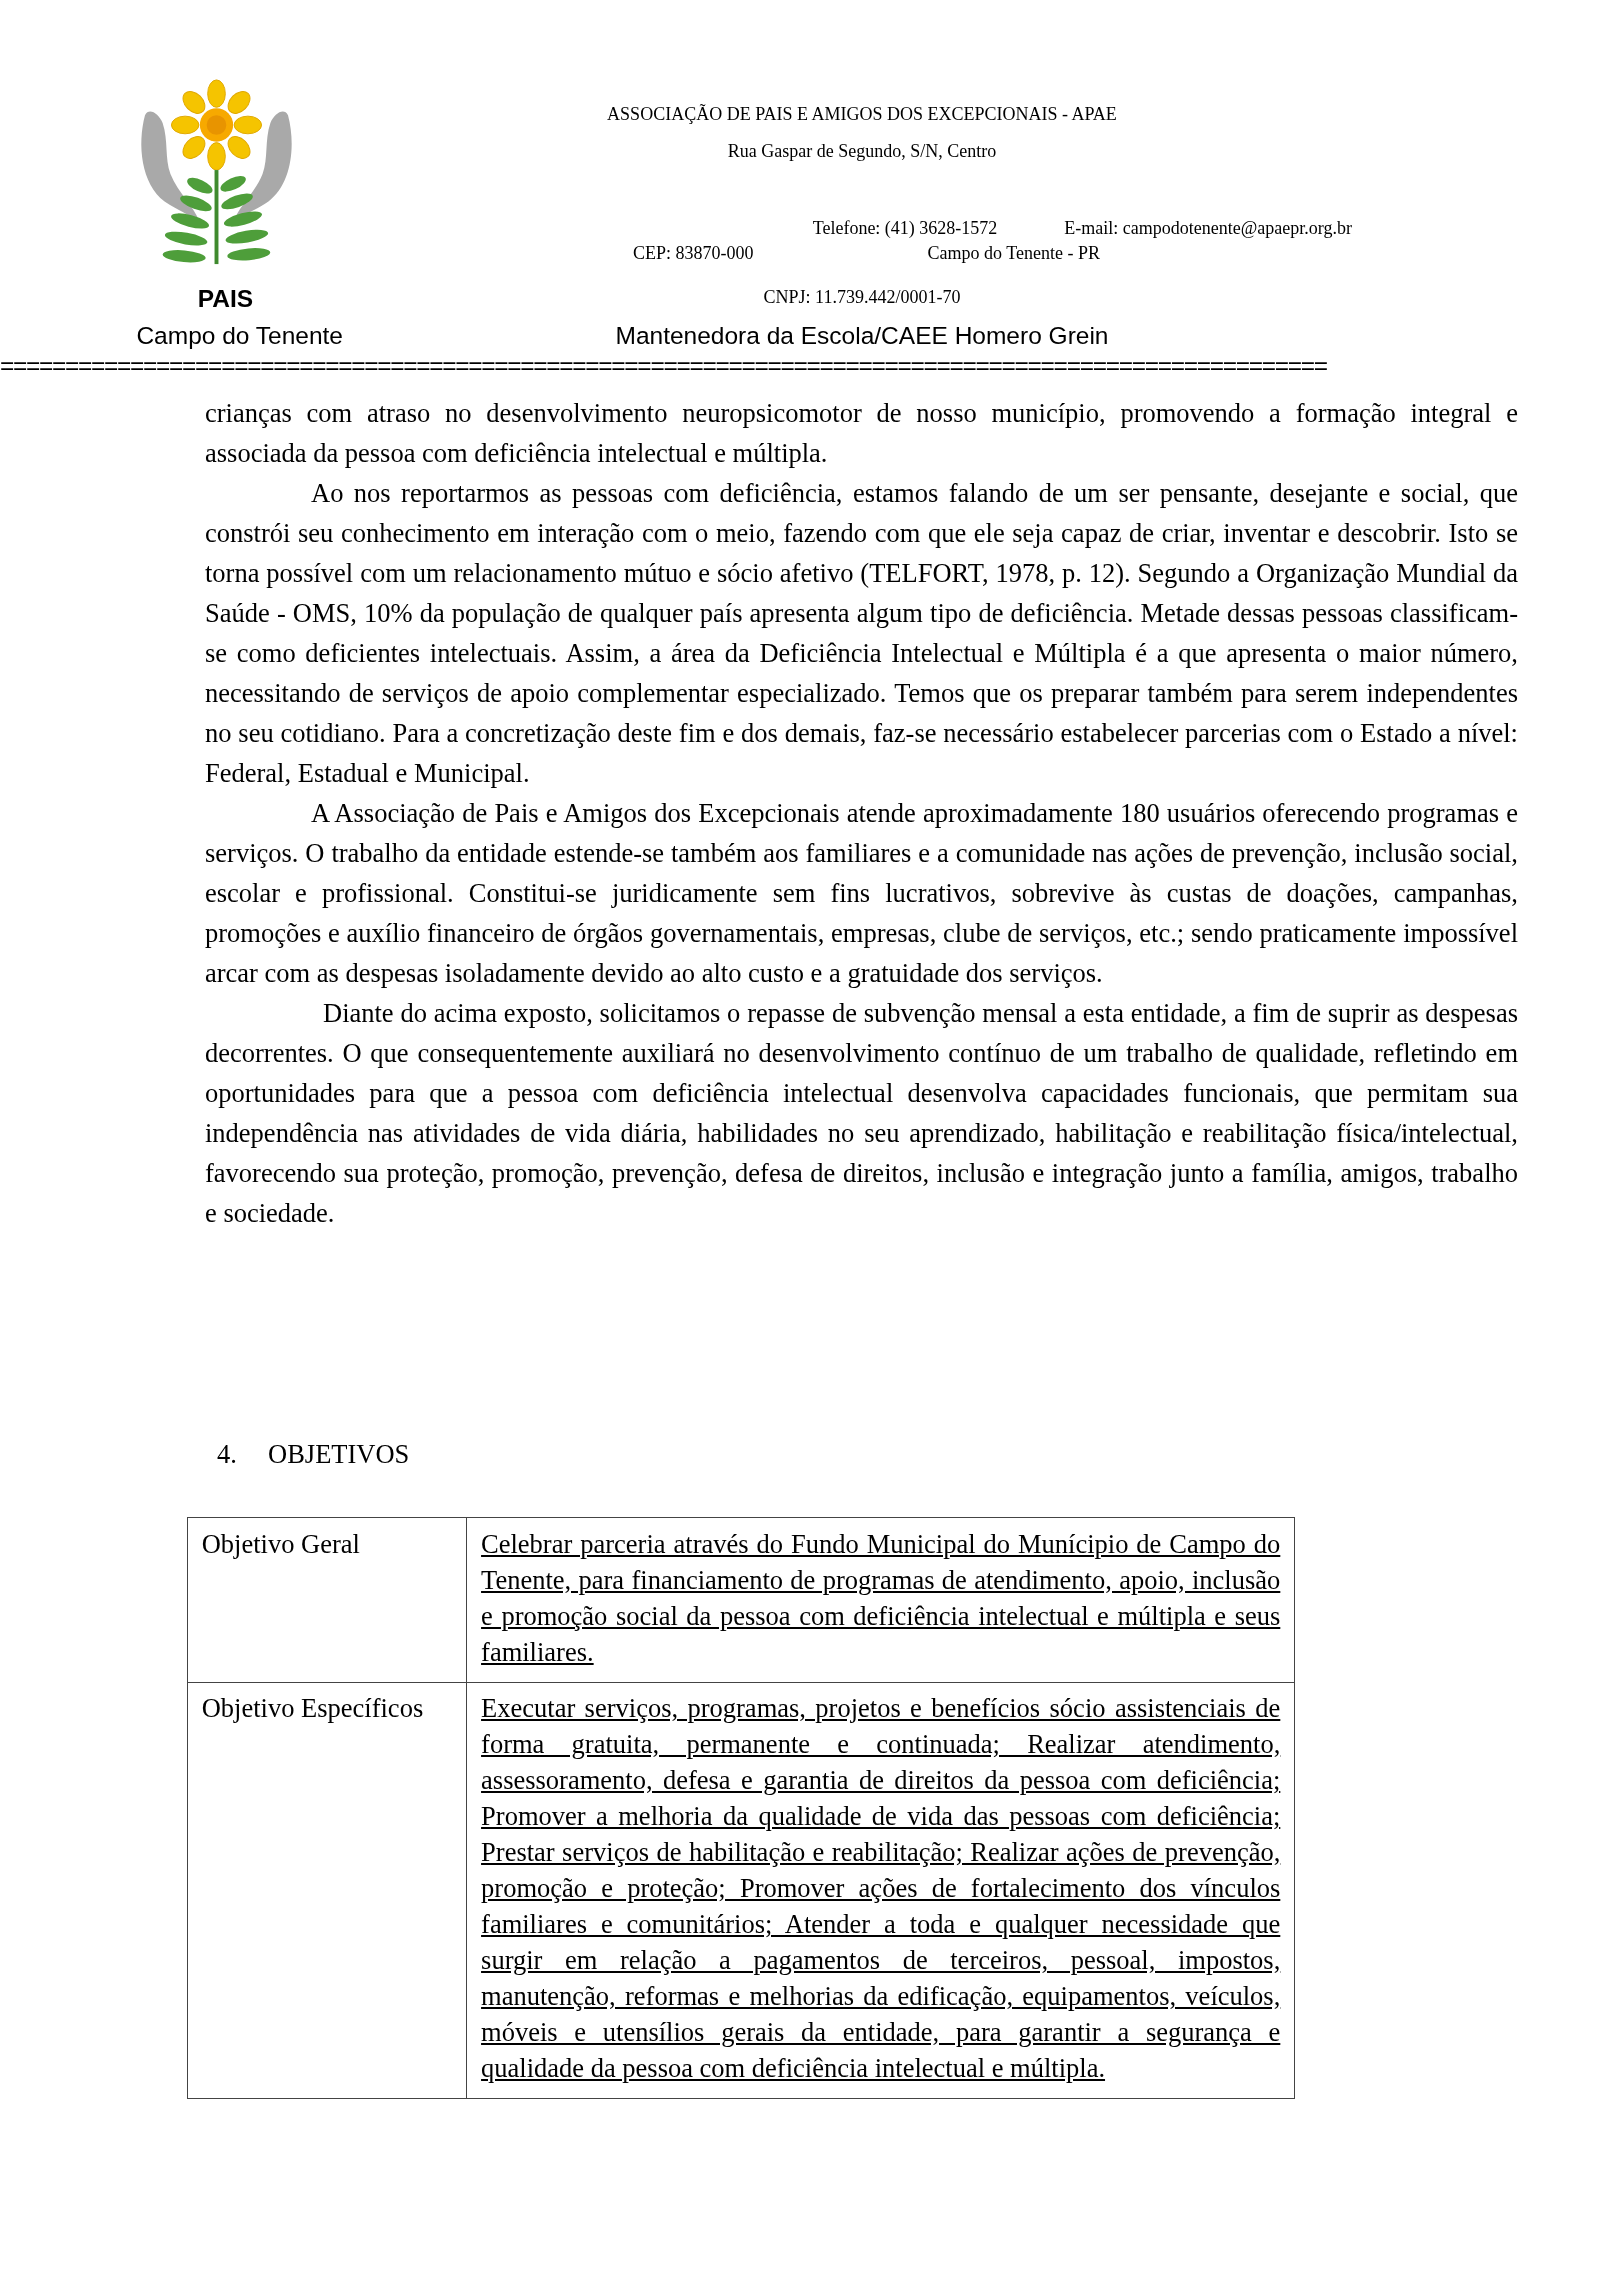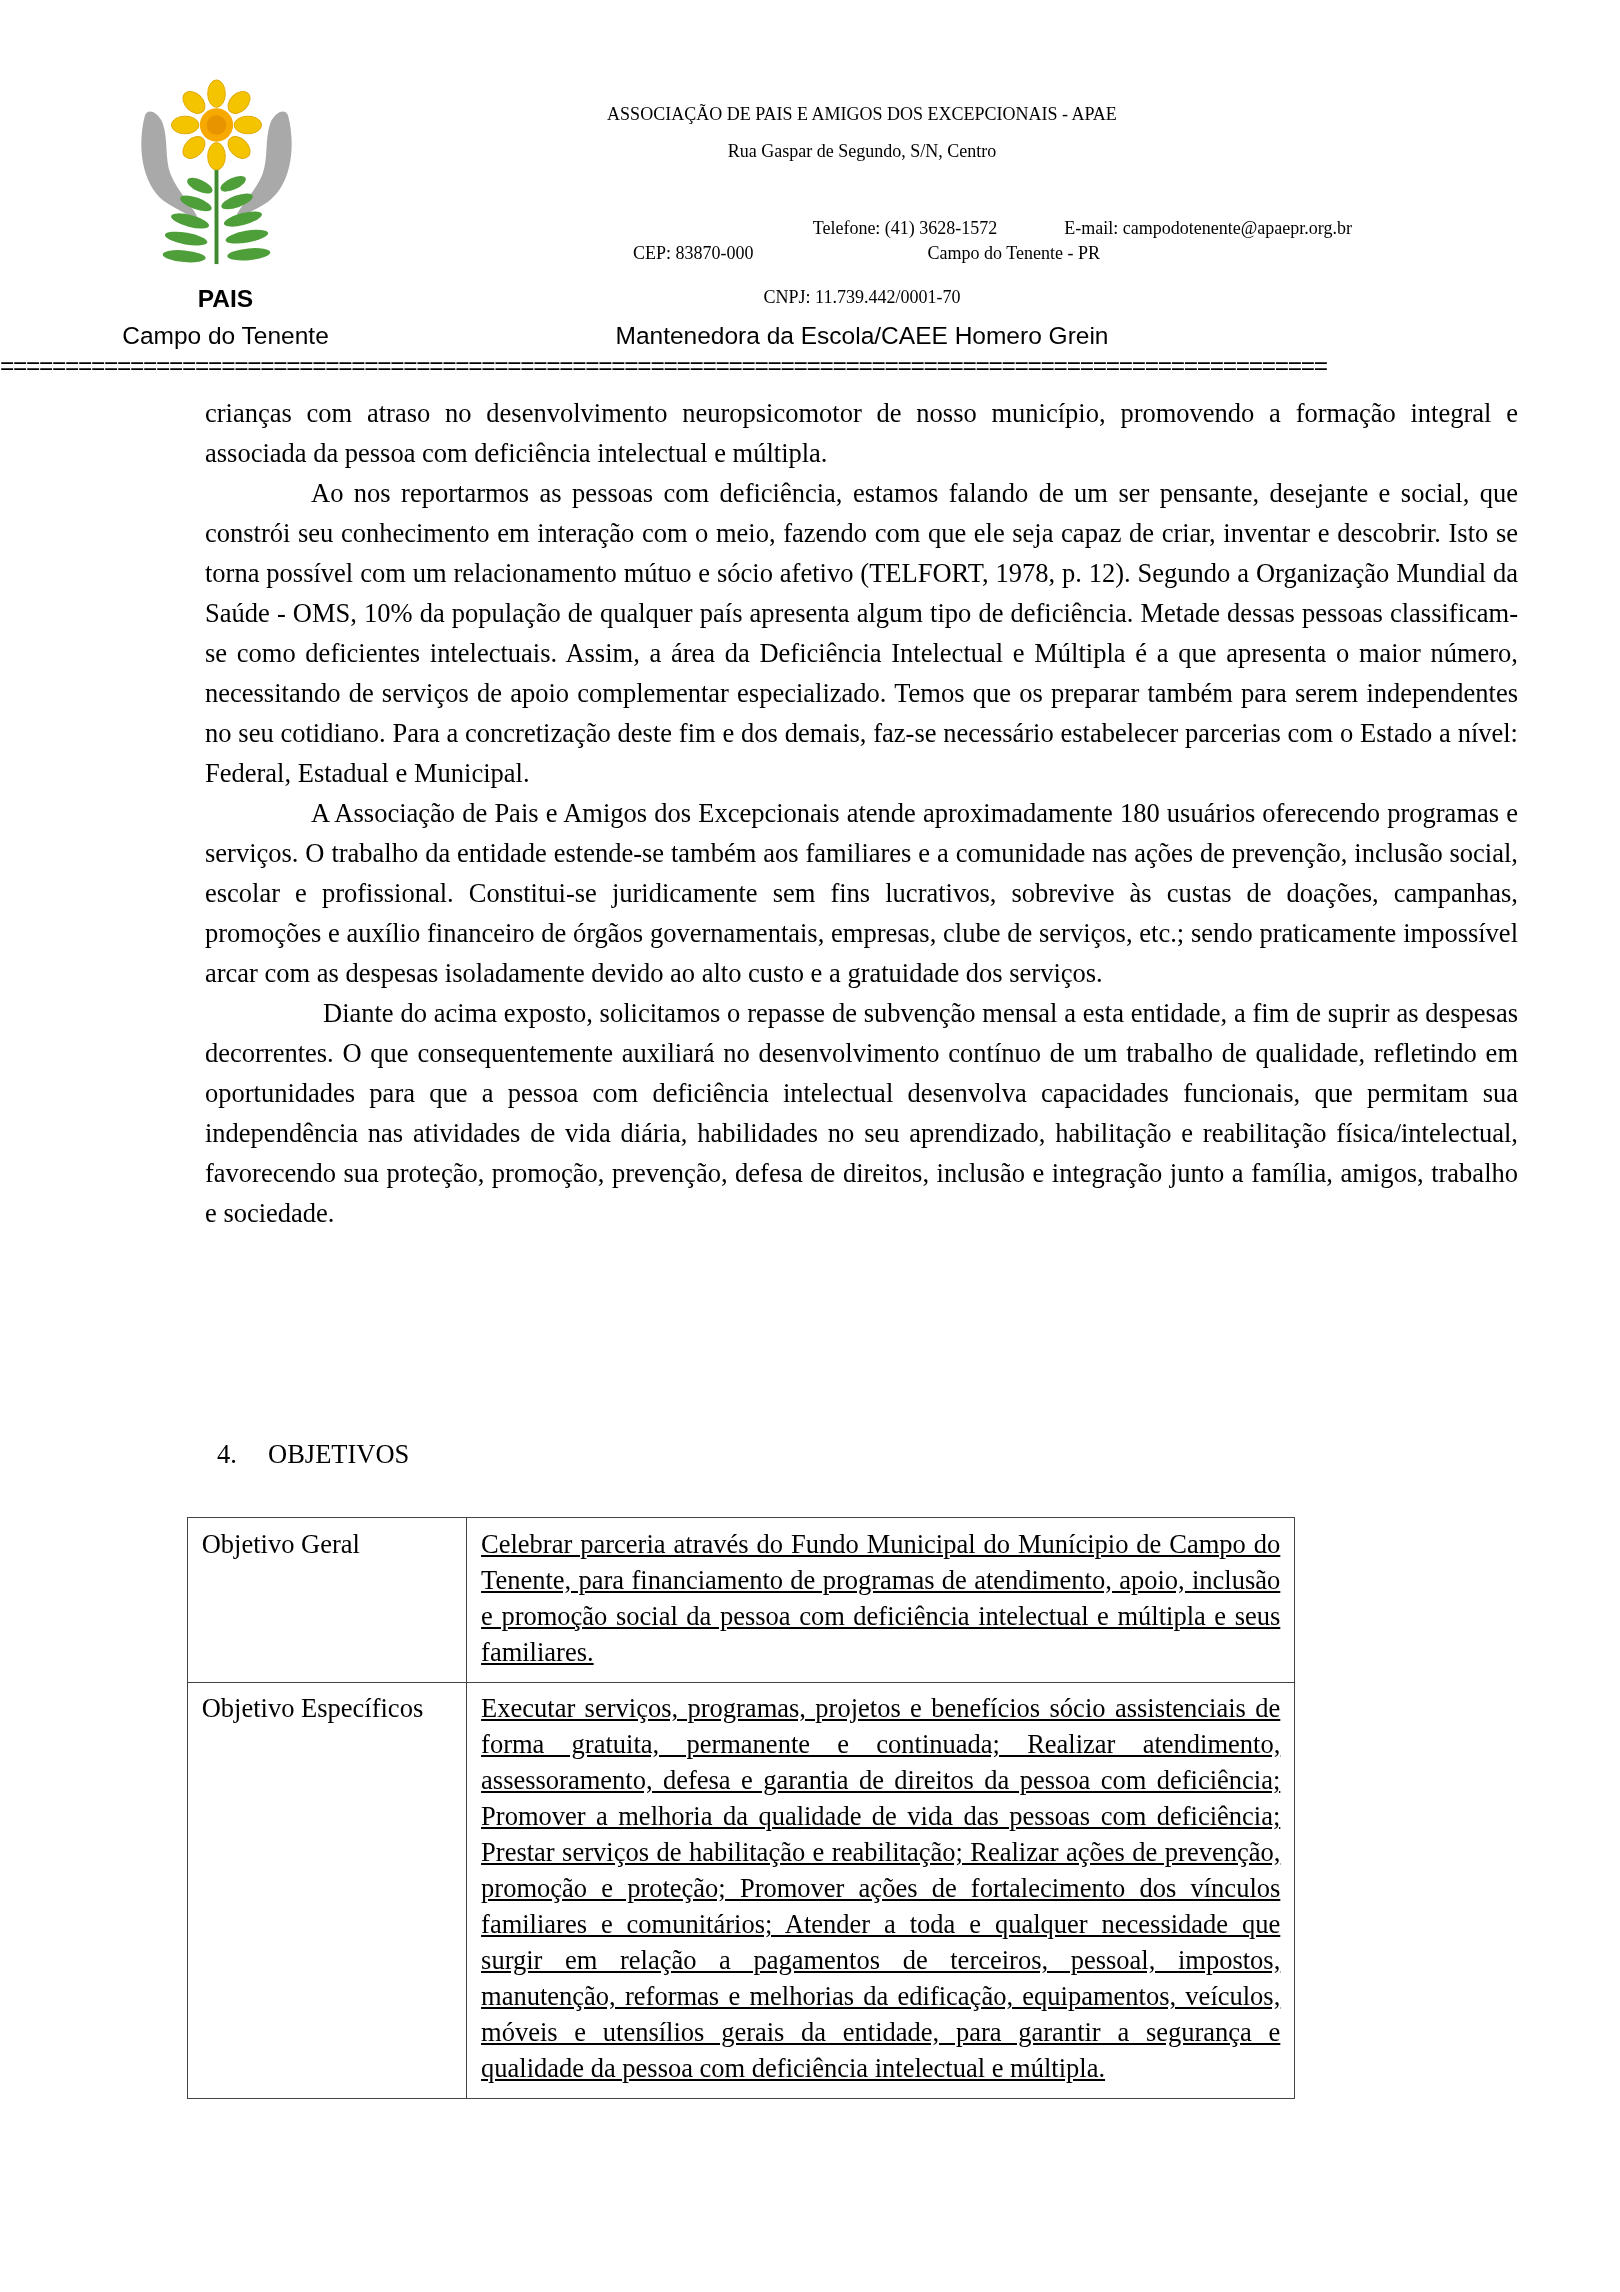--- a/index.html
+++ b/index.html
@@ -10,21 +10,21 @@
   .logo { position: absolute; left: 135px; top: 76px; width: 163px; height: 192px; }
   .hdr-line { position: absolute; left: 372px; width: 980px; text-align: center; font-size: 18px; line-height: 29px; white-space: pre; }
   .hdr-title { top: 100px; }
   .hdr-addr { top: 137px; }
   .hdr-contact { top: 185px; text-align: right; }
   .hdr-cep { top: 210px; }
   .hdr-cnpj { top: 283px; }
   .hdr-mant { top: 321px; font-family: "Liberation Sans", "DejaVu Sans", sans-serif; font-size: 24.5px; }
   .apae-lbl { position: absolute; left: 108px; width: 235px; text-align: center; font-family: "Liberation Sans", "DejaVu Sans", sans-serif; font-size: 24.5px; }
   .apae-lbl.b { top: 285px; font-weight: bold; }
-  .apae-lbl.s { top: 322px; }
+  .apae-lbl.s { top: 322px; text-align: right; }
   .sep { position: absolute; left: 0; top: 353px; width: 1620px; font-family: "Liberation Sans", "DejaVu Sans", sans-serif; font-size: 24.5px; line-height: 25.5px; white-space: nowrap; overflow: hidden; letter-spacing: -1.3px; }
   .body-text { position: absolute; left: 205px; width: 1313px; top: 393px; font-size: 26.5px; line-height: 40px; text-align: justify; }
   .body-text p { margin: 0; }
   .body-text p.ind { text-indent: 106px; }
   .body-text p.ind2 { text-indent: 118px; }
   .section-head { position: absolute; left: 217px; top: 1439px; font-size: 26.5px; }
   .section-head .num { display: inline-block; width: 51px; }
   table.obj { position: absolute; left: 187px; top: 1517px; width: 1108px; border-collapse: collapse; font-size: 26.5px; line-height: 36px; }
   table.obj td { border: 1.5px solid #444; vertical-align: top; padding: 7.8px 13.7px 11.8px 13.7px; }
   table.obj td.k { width: 251px; text-align: left; }

